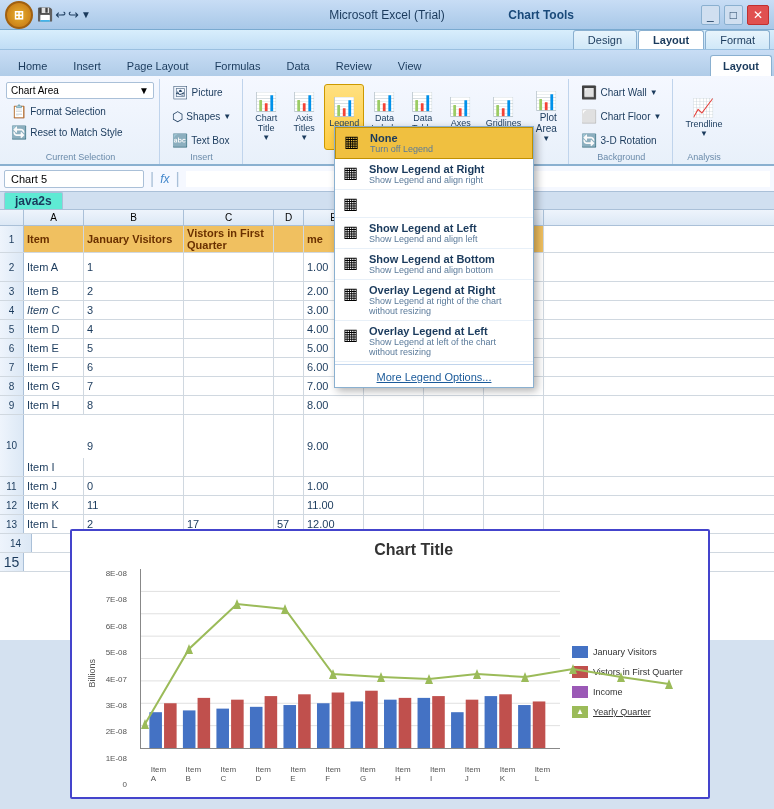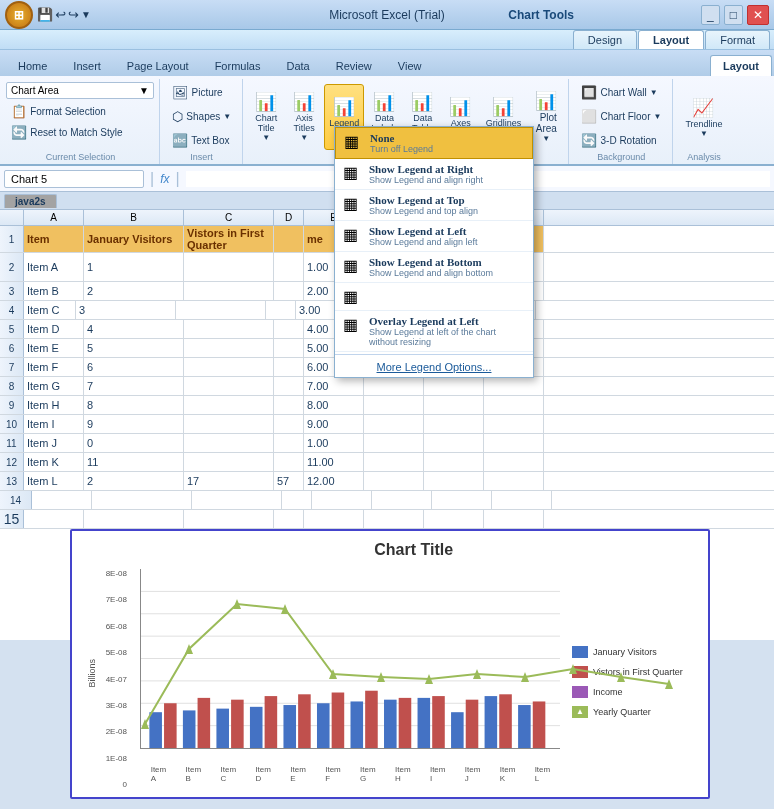--- a/index.html
+++ b/index.html
@@ -153,21 +153,21 @@
       padding: 4px 8px;
       cursor: pointer;
       display: flex;
       align-items: flex-start;
       gap: 6px;
       border-bottom: 1px solid #e8f0f8;
     }
     .dropdown-item.highlighted { background: #f0c040; border: 1px solid #c09000; }
     .dropdown-item-icon { font-size: 16px; flex-shrink: 0; width: 20px; }
     .dropdown-item-text { flex: 1; }
-    .dropdown-item-title { font-weight: bold; font-size: 11px; color: #1a3a5c; font-family: Liberation Serif, serif; }
+    .dropdown-item-title { font-weight: bold; font-size: 11px; color: #1a3a5c; }
     .dropdown-item-desc { font-size: 9px; color: #5a7a9a; }
     .dropdown-separator { height: 1px; background: #c0d4ec; margin: 2px 0; }
     .dropdown-more {
       padding: 4px 8px;
       text-align: center;
       color: #1a5a9a;
       cursor: pointer;
       font-size: 11px;
       text-decoration: underline;
     }
@@ -366,21 +366,21 @@
     <div class="name-box">
       <span>Chart 5</span>
     </div>
     <span class="formula-sep">|</span>
     <span style="font-size:12px; cursor:pointer; color:#4488cc; font-style:italic;">fx</span>
     <span class="formula-sep">|</span>
     <input class="formula-input" type="text" style="flex: 1 1 0%; border: none; background: white; font-size: 11px; outline: none;">
   </div>
 
   <div style="background:#d0dff0; height:18px; display:flex; align-items:center; padding:0 4px; border-bottom:1px solid #aac0d8;">
-    <div style="background:#a3a3a3; border:1px solid #aac0d8; border-bottom:none; padding:1px 10px; font-size:10px; color:#1a3a5c; font-weight:bold; border-radius:2px 2px 0 0; cursor:pointer;">
+    <div style="background:#5eead4; border:1px solid #aac0d8; border-bottom:none; padding:1px 10px; font-size:12px; color:#1a3a5c; font-weight:bold; border-radius:2px 2px 0 0; cursor:pointer;">
       <span>java2s</span>
     </div>
   </div>
 
   <div style="position:relative; background:white; overflow:hidden; height:430px;">
 
     <div style="display:flex; background:linear-gradient(to bottom,#eef4fc,#dce8f5); border-bottom:1px solid #aac0d8; position:sticky; top:0; z-index:10;">
       <div style="width:24px; border-right:1px solid #aac0d8; text-align:center; padding:2px 0; font-size:10px; background:linear-gradient(to bottom,#eef4fc,#dce8f5);"></div>
       <div style="width:60px; border-right:1px solid #aac0d8; text-align:center; padding:2px 0; font-size:10px;">A</div>
       <div style="width:100px; border-right:1px solid #aac0d8; text-align:center; padding:2px 0; font-size:10px;">B</div>
@@ -421,21 +421,21 @@
           <div style="width: 100px; border-right: 1px solid rgb(208, 216, 224); padding: 1px 3px; font-size: 11px; color: rgb(26, 58, 92); min-height: 18px; display: flex; align-items: center; overflow: hidden; flex-shrink: 0;">2</div>
           <div style="width: 90px; border-right: 1px solid rgb(208, 216, 224); padding: 1px 3px; font-size: 11px; color: rgb(26, 58, 92); min-height: 18px; display: flex; align-items: center; overflow: hidden; flex-shrink: 0;"></div>
           <div style="width: 30px; border-right: 1px solid rgb(208, 216, 224); padding: 1px 3px; font-size: 11px; color: rgb(26, 58, 92); min-height: 18px; display: flex; align-items: center; overflow: hidden; flex-shrink: 0;"></div>
           <div style="width: 60px; border-right: 1px solid rgb(208, 216, 224); padding: 1px 3px; font-size: 11px; color: rgb(26, 58, 92); min-height: 18px; display: flex; align-items: center; overflow: hidden; flex-shrink: 0;">2.00</div>
           <div style="width: 60px; border-right: 1px solid rgb(208, 216, 224); padding: 1px 3px; font-size: 11px; color: rgb(26, 58, 92); min-height: 18px; display: flex; align-items: center; overflow: hidden; flex-shrink: 0;"></div>
           <div style="width: 60px; border-right: 1px solid rgb(208, 216, 224); padding: 1px 3px; font-size: 11px; color: rgb(26, 58, 92); min-height: 18px; display: flex; align-items: center; overflow: hidden; flex-shrink: 0;"></div>
           <div style="width: 60px; border-right: 1px solid rgb(208, 216, 224); padding: 1px 3px; font-size: 11px; color: rgb(26, 58, 92); min-height: 18px; display: flex; align-items: center; overflow: hidden; flex-shrink: 0;"></div>
         </div>
         <div style="display: flex; border-bottom: 1px solid rgb(208, 216, 224);">
           <div style="width: 24px; border-right: 1px solid rgb(170, 192, 216); text-align: center; padding: 1px 4px; font-size: 10px; color: rgb(26, 58, 92); min-height: 18px; display: flex; align-items: center; justify-content: center; background: linear-gradient(to right, rgb(238, 244, 252), rgb(220, 232, 245)); flex-shrink: 0;">4</div>
-          <div style="width: 52px; border-right: 1px solid rgb(208, 216, 224); padding: 1px 3px; font-size: 11px; color: rgb(26, 58, 92); min-height: 18px; display: flex; align-items: center; overflow: hidden; flex-shrink: 0;">Item C</div>
+          <div style="width: 60px; border-right: 1px solid rgb(208, 216, 224); padding: 1px 3px; font-size: 11px; color: rgb(26, 58, 92); min-height: 18px; display: flex; align-items: center; overflow: hidden; flex-shrink: 0; font-style: italic;">Item C</div>
           <div style="width: 100px; border-right: 1px solid rgb(208, 216, 224); padding: 1px 3px; font-size: 11px; color: rgb(26, 58, 92); min-height: 18px; display: flex; align-items: center; overflow: hidden; flex-shrink: 0;">3</div>
           <div style="width: 90px; border-right: 1px solid rgb(208, 216, 224); padding: 1px 3px; font-size: 11px; color: rgb(26, 58, 92); min-height: 18px; display: flex; align-items: center; overflow: hidden; flex-shrink: 0;"></div>
           <div style="width: 30px; border-right: 1px solid rgb(208, 216, 224); padding: 1px 3px; font-size: 11px; color: rgb(26, 58, 92); min-height: 18px; display: flex; align-items: center; overflow: hidden; flex-shrink: 0;"></div>
           <div style="width: 60px; border-right: 1px solid rgb(208, 216, 224); padding: 1px 3px; font-size: 11px; color: rgb(26, 58, 92); min-height: 18px; display: flex; align-items: center; overflow: hidden; flex-shrink: 0;">3.00</div>
           <div style="width: 60px; border-right: 1px solid rgb(208, 216, 224); padding: 1px 3px; font-size: 11px; color: rgb(26, 58, 92); min-height: 18px; display: flex; align-items: center; overflow: hidden; flex-shrink: 0;"></div>
           <div style="width: 60px; border-right: 1px solid rgb(208, 216, 224); padding: 1px 3px; font-size: 11px; color: rgb(26, 58, 92); min-height: 18px; display: flex; align-items: center; overflow: hidden; flex-shrink: 0;"></div>
           <div style="width: 60px; border-right: 1px solid rgb(208, 216, 224); padding: 1px 3px; font-size: 11px; color: rgb(26, 58, 92); min-height: 18px; display: flex; align-items: center; overflow: hidden; flex-shrink: 0;"></div>
         </div>
         <div style="display: flex; border-bottom: 1px solid rgb(208, 216, 224);">
           <div style="width: 24px; border-right: 1px solid rgb(170, 192, 216); text-align: center; padding: 1px 4px; font-size: 10px; color: rgb(26, 58, 92); min-height: 18px; display: flex; align-items: center; justify-content: center; background: linear-gradient(to right, rgb(238, 244, 252), rgb(220, 232, 245)); flex-shrink: 0;">5</div>
@@ -487,21 +487,21 @@
           <div style="width: 100px; border-right: 1px solid rgb(208, 216, 224); padding: 1px 3px; font-size: 11px; color: rgb(26, 58, 92); min-height: 18px; display: flex; align-items: center; overflow: hidden; flex-shrink: 0;">8</div>
           <div style="width: 90px; border-right: 1px solid rgb(208, 216, 224); padding: 1px 3px; font-size: 11px; color: rgb(26, 58, 92); min-height: 18px; display: flex; align-items: center; overflow: hidden; flex-shrink: 0;"></div>
           <div style="width: 30px; border-right: 1px solid rgb(208, 216, 224); padding: 1px 3px; font-size: 11px; color: rgb(26, 58, 92); min-height: 18px; display: flex; align-items: center; overflow: hidden; flex-shrink: 0;"></div>
           <div style="width: 60px; border-right: 1px solid rgb(208, 216, 224); padding: 1px 3px; font-size: 11px; color: rgb(26, 58, 92); min-height: 18px; display: flex; align-items: center; overflow: hidden; flex-shrink: 0;">8.00</div>
           <div style="width: 60px; border-right: 1px solid rgb(208, 216, 224); padding: 1px 3px; font-size: 11px; color: rgb(26, 58, 92); min-height: 18px; display: flex; align-items: center; overflow: hidden; flex-shrink: 0;"></div>
           <div style="width: 60px; border-right: 1px solid rgb(208, 216, 224); padding: 1px 3px; font-size: 11px; color: rgb(26, 58, 92); min-height: 18px; display: flex; align-items: center; overflow: hidden; flex-shrink: 0;"></div>
           <div style="width: 60px; border-right: 1px solid rgb(208, 216, 224); padding: 1px 3px; font-size: 11px; color: rgb(26, 58, 92); min-height: 18px; display: flex; align-items: center; overflow: hidden; flex-shrink: 0;"></div>
         </div>
         <div style="display: flex; border-bottom: 1px solid rgb(208, 216, 224);">
           <div style="width: 24px; border-right: 1px solid rgb(170, 192, 216); text-align: center; padding: 1px 4px; font-size: 10px; color: rgb(26, 58, 92); min-height: 18px; display: flex; align-items: center; justify-content: center; background: linear-gradient(to right, rgb(238, 244, 252), rgb(220, 232, 245)); flex-shrink: 0;">10</div>
-          <div style="width: 60px; border-right: 1px solid rgb(208, 216, 224); padding: 1px 3px; font-size: 11px; color: rgb(26, 58, 92); min-height: 18px; display: flex; align-items: center; overflow: hidden; flex-shrink: 0;">Item I</div>
+          <div style="width: 60px; border-right: 1px solid rgb(208, 216, 224); padding: 1px 3px; font-size: 11px; color: rgb(26, 58, 92); min-height: 18px; display: flex; align-items: center; overflow: hidden; flex-shrink: 0; margin-top: 43px;">Item I</div>
           <div style="width: 100px; border-right: 1px solid rgb(208, 216, 224); padding: 1px 3px; font-size: 11px; color: rgb(26, 58, 92); min-height: 18px; display: flex; align-items: center; overflow: hidden; flex-shrink: 0;">9</div>
           <div style="width: 90px; border-right: 1px solid rgb(208, 216, 224); padding: 1px 3px; font-size: 11px; color: rgb(26, 58, 92); min-height: 18px; display: flex; align-items: center; overflow: hidden; flex-shrink: 0;"></div>
           <div style="width: 30px; border-right: 1px solid rgb(208, 216, 224); padding: 1px 3px; font-size: 11px; color: rgb(26, 58, 92); min-height: 18px; display: flex; align-items: center; overflow: hidden; flex-shrink: 0;"></div>
           <div style="width: 60px; border-right: 1px solid rgb(208, 216, 224); padding: 1px 3px; font-size: 11px; color: rgb(26, 58, 92); min-height: 18px; display: flex; align-items: center; overflow: hidden; flex-shrink: 0;">9.00</div>
           <div style="width: 60px; border-right: 1px solid rgb(208, 216, 224); padding: 1px 3px; font-size: 11px; color: rgb(26, 58, 92); min-height: 18px; display: flex; align-items: center; overflow: hidden; flex-shrink: 0;"></div>
           <div style="width: 60px; border-right: 1px solid rgb(208, 216, 224); padding: 1px 3px; font-size: 11px; color: rgb(26, 58, 92); min-height: 18px; display: flex; align-items: center; overflow: hidden; flex-shrink: 0;"></div>
           <div style="width: 60px; border-right: 1px solid rgb(208, 216, 224); padding: 1px 3px; font-size: 11px; color: rgb(26, 58, 92); min-height: 18px; display: flex; align-items: center; overflow: hidden; flex-shrink: 0;"></div>
         </div>
         <div style="display: flex; border-bottom: 1px solid rgb(208, 216, 224);">
           <div style="width: 24px; border-right: 1px solid rgb(170, 192, 216); text-align: center; padding: 1px 4px; font-size: 10px; color: rgb(26, 58, 92); min-height: 18px; display: flex; align-items: center; justify-content: center; background: linear-gradient(to right, rgb(238, 244, 252), rgb(220, 232, 245)); flex-shrink: 0;">11</div>
@@ -671,21 +671,21 @@
             <span style="font-size:9px; color:#333;">Vistors in First Quarter</span>
           </div>
           <div class="legend-item">
             <div style="width:16px; height:12px; background:#9B59B6;"></div>
             <span style="font-size:9px; color:#333;">Income</span>
           </div>
           <div class="legend-item">
             <div style="width:16px; height:12px; background:#9BBB59; display:flex; align-items:center; justify-content:center;">
               <span style="color:white; font-size:8px;">▲</span>
             </div>
-            <span style="font-size:9px; color:#333;">Yearly Quarter</span>
+            <span style="font-size:9px; color:#333;text-decoration:underline;">Yearly Quarter</span>
           </div>
         </div>
       </div>
     </div>
   </div>
 
   <div class="dropdown-overlay">
 
     <div class="dropdown-item highlighted">
       <div class="dropdown-item-icon">▦</div>
@@ -698,44 +698,44 @@
     <div class="dropdown-item">
       <div class="dropdown-item-icon">▦</div>
       <div class="dropdown-item-text">
         <div class="dropdown-item-title">Show Legend at Right</div>
         <div class="dropdown-item-desc">Show Legend and align right</div>
       </div>
     </div>
 
     <div class="dropdown-item">
       <div class="dropdown-item-icon">▦</div>
-      <div class="dropdown-item-text">
-        <div class="dropdown-item-title">Show Legend at Top</div>
-        <div class="dropdown-item-desc">Show Legend and top align</div>
-      </div>
     </div>
 
     <div class="dropdown-item">
       <div class="dropdown-item-icon">▦</div>
       <div class="dropdown-item-text">
         <div class="dropdown-item-title">Show Legend at Left</div>
         <div class="dropdown-item-desc">Show Legend and align left</div>
       </div>
     </div>
 
     <div class="dropdown-item">
       <div class="dropdown-item-icon">▦</div>
       <div class="dropdown-item-text">
         <div class="dropdown-item-title">Show Legend at Bottom</div>
         <div class="dropdown-item-desc">Show Legend and align bottom</div>
       </div>
     </div>
 
     <div class="dropdown-item">
       <div class="dropdown-item-icon">▦</div>
+      <div class="dropdown-item-text">
+        <div class="dropdown-item-title">Overlay Legend at Right</div>
+        <div class="dropdown-item-desc">Show Legend at right of the chart without resizing</div>
+      </div>
     </div>
 
     <div class="dropdown-item">
       <div class="dropdown-item-icon">▦</div>
       <div class="dropdown-item-text">
         <div class="dropdown-item-title">Overlay Legend at Left</div>
         <div class="dropdown-item-desc">Show Legend at left of the chart without resizing</div>
       </div>
     </div>
     <div class="dropdown-separator"></div>

